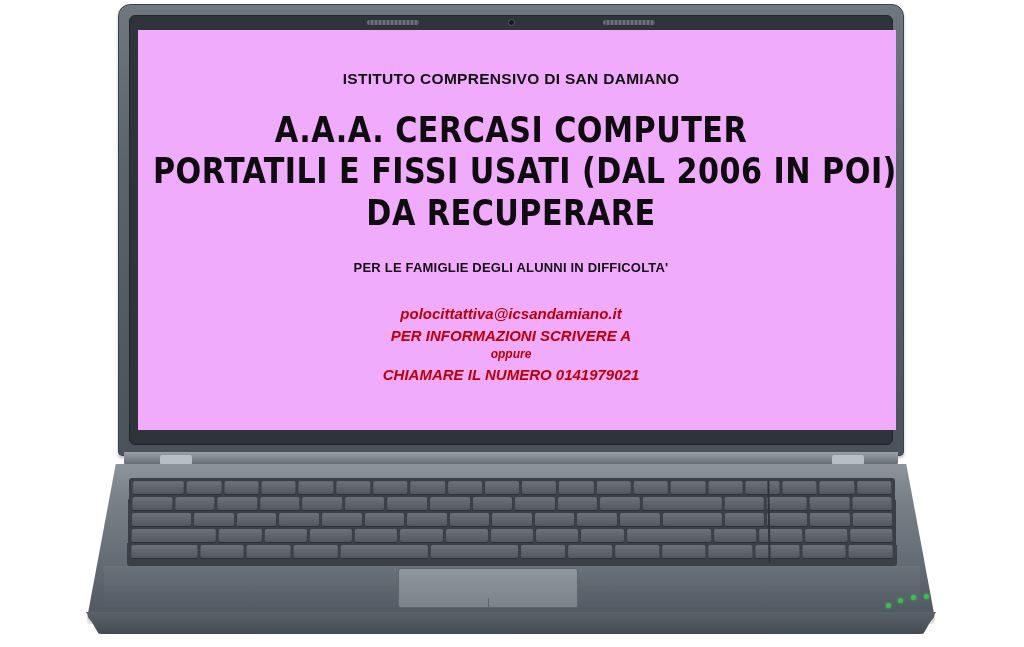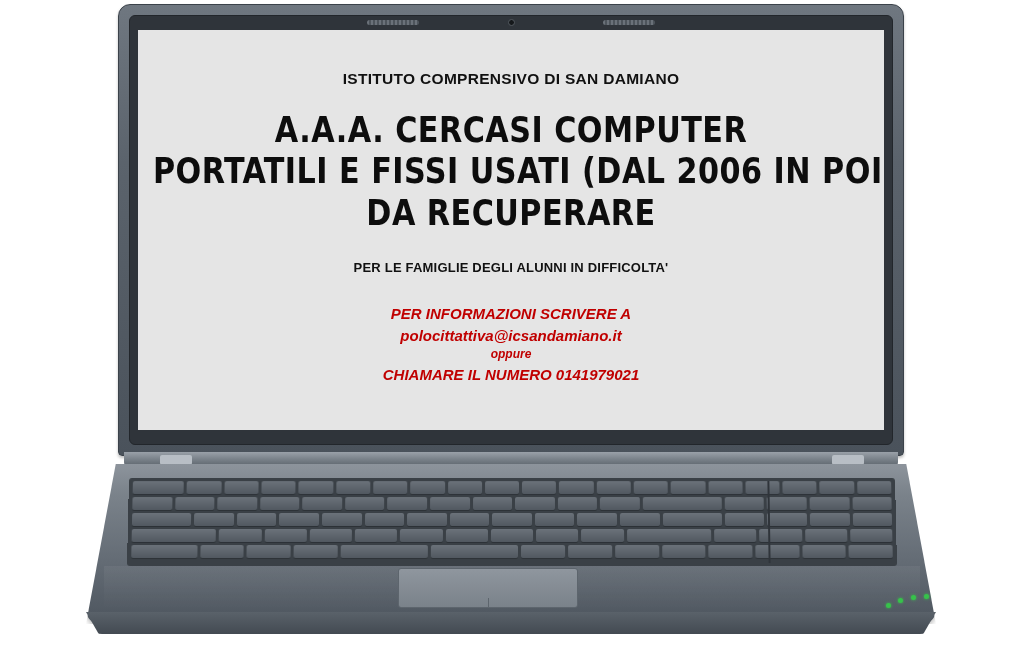--- a/index.html
+++ b/index.html
@@ -77,22 +77,23 @@
   .speaker-left { left: 248px; }
   .speaker-right { right: 248px; }
 
   
   .screen {
     position: absolute;
     left: 138px;
     top: 30px;
     width: 746px;
     height: 400px;
-    background: #e5e5e5;
+    background: #f0abfc;
     overflow: hidden;
+    padding-left: 12px;
   }
 
   .poster {
     position: absolute;
     left: 0;
     top: 0;
     width: 746px;
     height: 400px;
     text-align: center;
     color: #111111;
@@ -297,22 +298,22 @@
 
         <div class="poster-headline">
           <span class="hl-line">A.A.A. CERCASI COMPUTER</span>
           <span class="hl-line">PORTATILI E FISSI  USATI (DAL 2006 IN POI)</span>
           <span class="hl-line">DA RECUPERARE</span>
         </div>
 
         <div class="poster-sub">PER LE FAMIGLIE DEGLI ALUNNI IN DIFFICOLTA'</div>
 
         <div class="poster-contact">
+          <span class="c-line">polocittattiva@icsandamiano.it</span>
           <span class="c-line">PER INFORMAZIONI SCRIVERE A</span>
-          <span class="c-line">polocittattiva@icsandamiano.it</span>
           <span class="c-line c-or">oppure</span>
           <span class="c-line">CHIAMARE IL NUMERO   0141979021</span>
         </div>
 
       </div>
     </div>
 
     <div class="hinge"></div>
     <div class="hinge-nub left"></div>
     <div class="hinge-nub right"></div>

